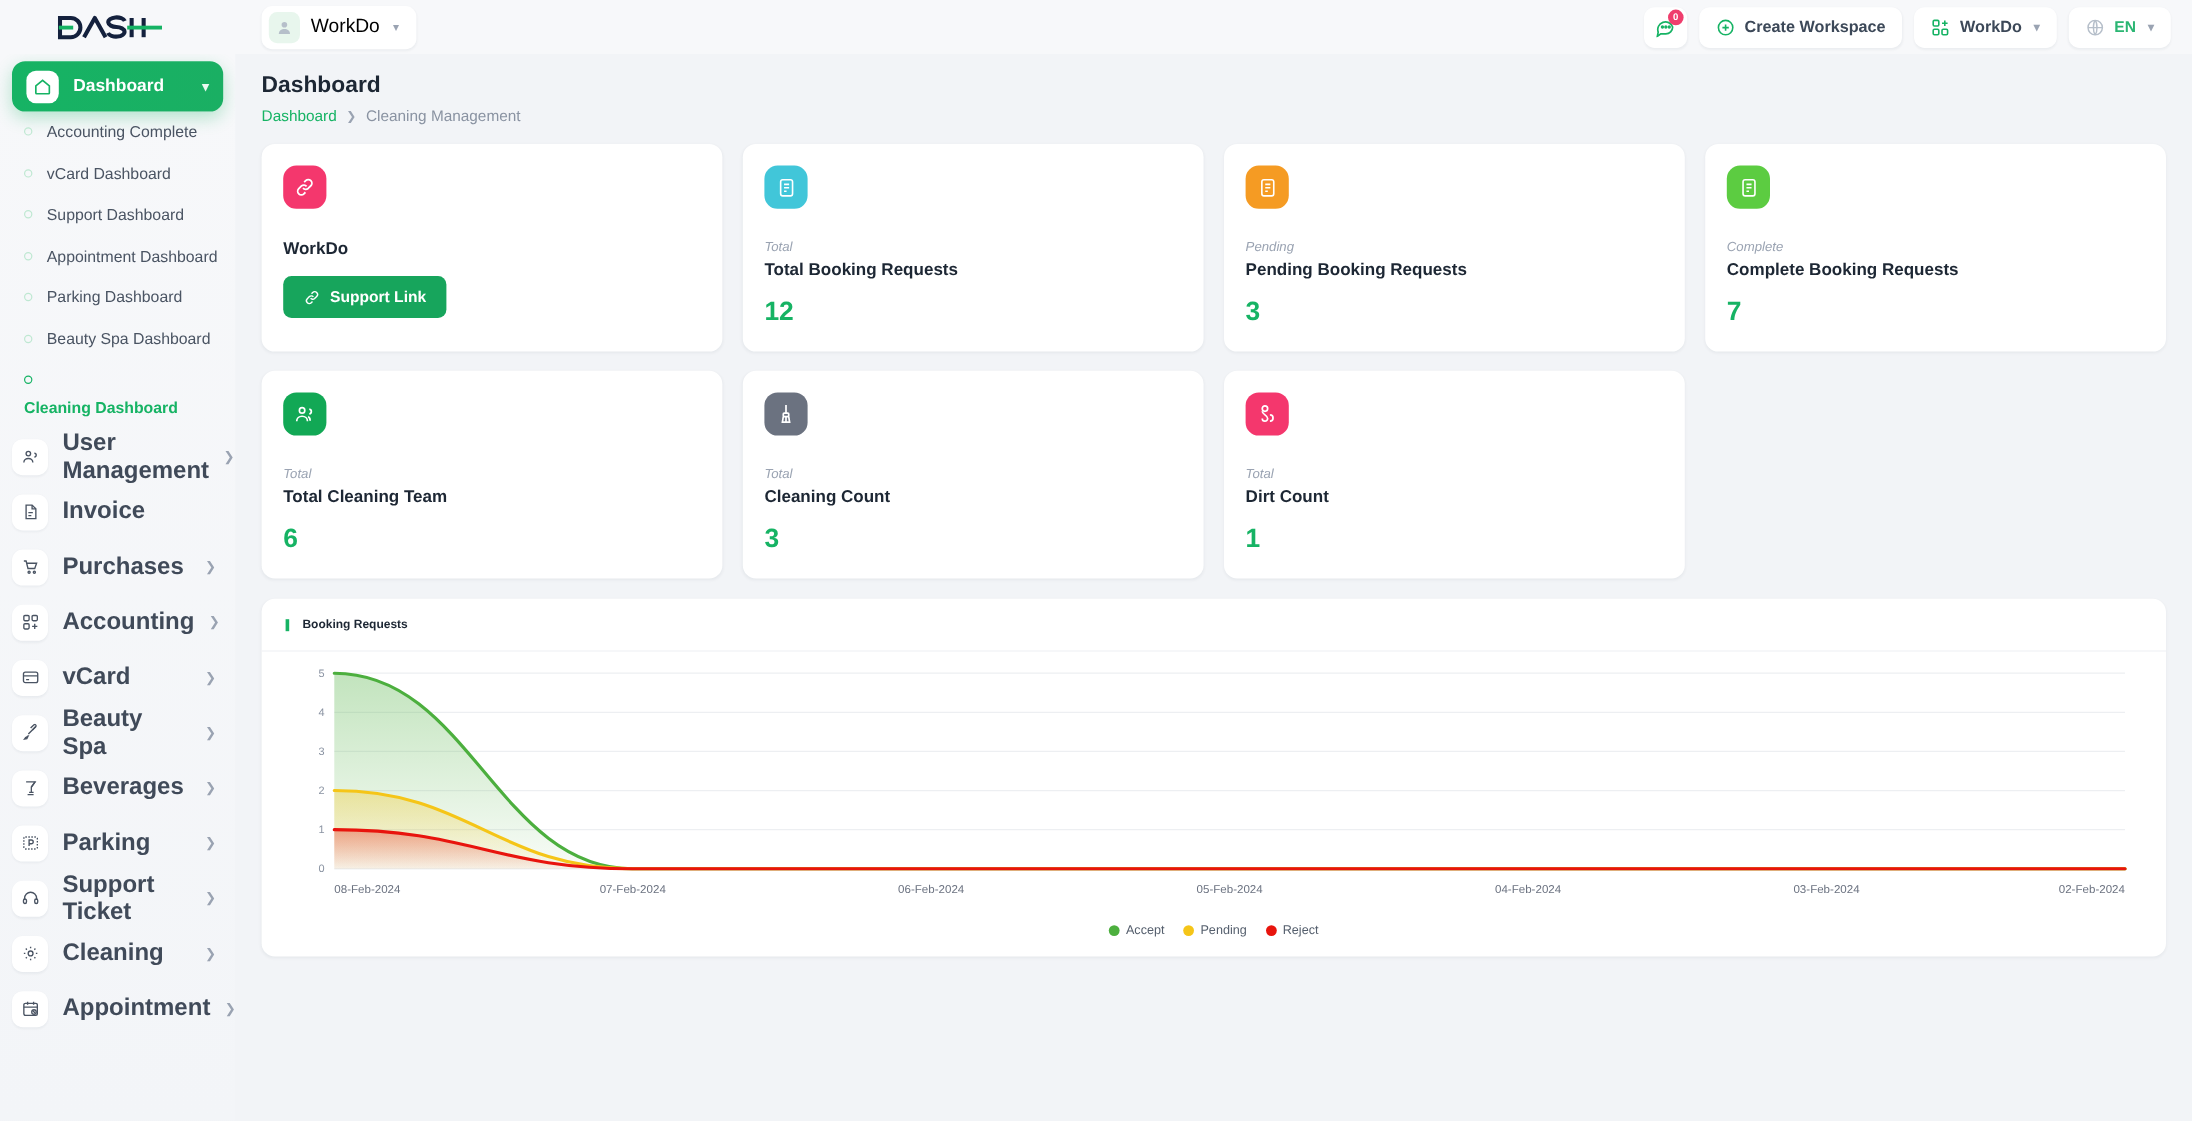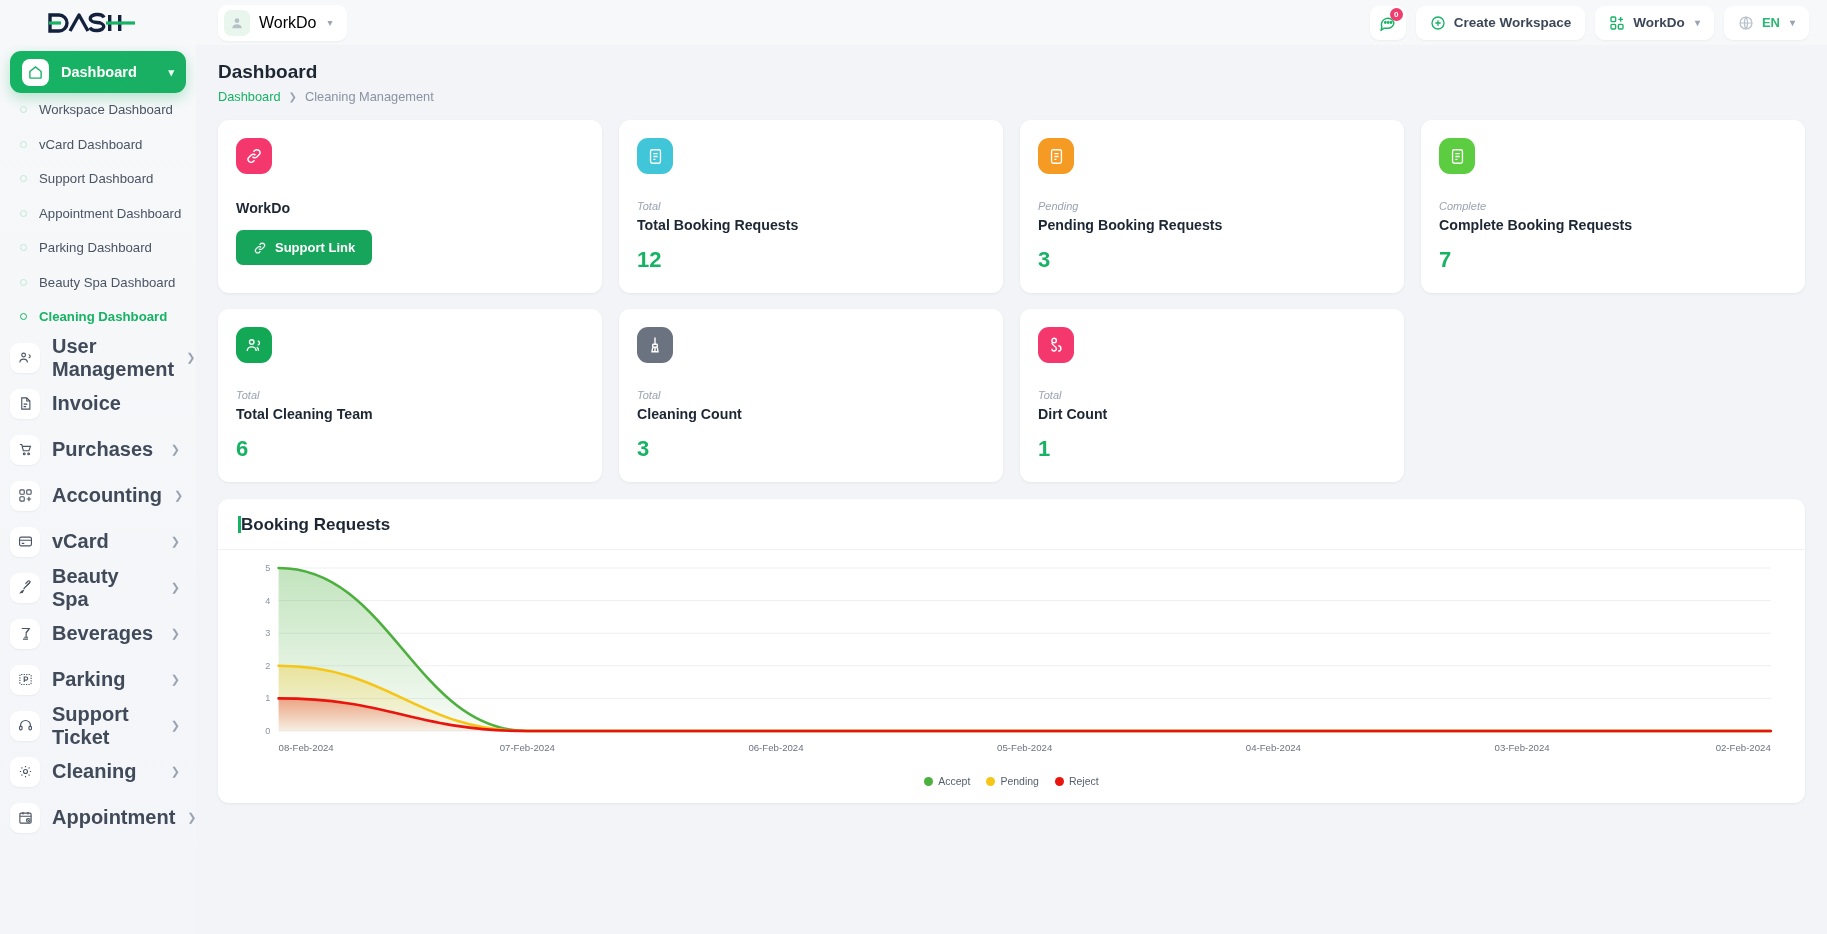--- a/index.html
+++ b/index.html
@@ -81,21 +81,21 @@
     width: 27px; height: 27px; border-radius: 8px; background: #fff;
     display: flex; align-items: center; justify-content: center;
   }
   .nav-main .chev-r { margin-left: auto; font-size: 11px; color: #eafaf1; }
 
   .sub-item {
     display: flex; align-items: flex-start; gap: 12px;
     padding: 9px 4px 9px 10px; cursor: pointer;
     font-size: 13.2px; color: #4a5463; line-height: 1.25;
   }
-  .sub-item.active { color: #16b364; font-weight: 700; }
+  .sub-item.active { color: #16b364; font-weight: 700; flex-direction: column; }
   .dot-ring {
     width: 7px; height: 7px; border-radius: 50%;
     border: 1.6px solid #bfe8d2; margin-top: 4px; flex: none;
   }
   .sub-item.active .dot-ring { border-color: #16b364; }
 
   .nav-item {
     display: flex; align-items: center; gap: 12px;
     padding: 6px 6px 6px 0; cursor: pointer; height: 46px;
   }
@@ -136,22 +136,22 @@
   }
   .ghost { background: transparent; box-shadow: none; }
 
   
   .panel {
     background: #fff; border-radius: 11px; margin-top: 17px;
     box-shadow: 0 1px 3px rgba(20,30,55,.06);
   }
   .panel-head { padding: 17px 20px 16px 20px; border-bottom: 1px solid #f0f2f5; }
   .panel-title {
-    font-size: 17px; font-weight: 700; color: #1d2734;
-    border-left: 3px solid #16b364; line-height: 1;
+    font-size: 10px; font-weight: 700; color: #1d2734;
+    border-left: 3px solid #16b364; padding-left: 11px; line-height: 1;
   }
   .chart-area { padding: 10px 22px 16px 22px; }
   .legend { display: flex; justify-content: center; gap: 16px; margin-top: 6px; }
   .lg { display: flex; align-items: center; gap: 5px; font-size: 10.5px; color: #555f6d; }
   .lg i { width: 9px; height: 9px; border-radius: 50%; display: block; }
 </style>
 </head>
 <body>
 
 <div class="topbar">
@@ -230,21 +230,21 @@
             <path d="M3 10.5 12 3l9 7.5V20a1 1 0 0 1-1 1H4a1 1 0 0 1-1-1z"></path>
           </svg>
       </span>
       <span>Dashboard</span>
       <span class="chev-r">▾</span>
     </div>
 
     <div>
       <div class="sub-item">
         <span class="dot-ring"></span>
-        <span>Workspace Dashboard</span>
+        <span>Accounting Complete</span>
       </div>
       <div class="sub-item">
         <span class="dot-ring"></span>
         <span>vCard Dashboard</span>
       </div>
       <div class="sub-item">
         <span class="dot-ring"></span>
         <span>Support Dashboard</span>
       </div>
       <div class="sub-item">

